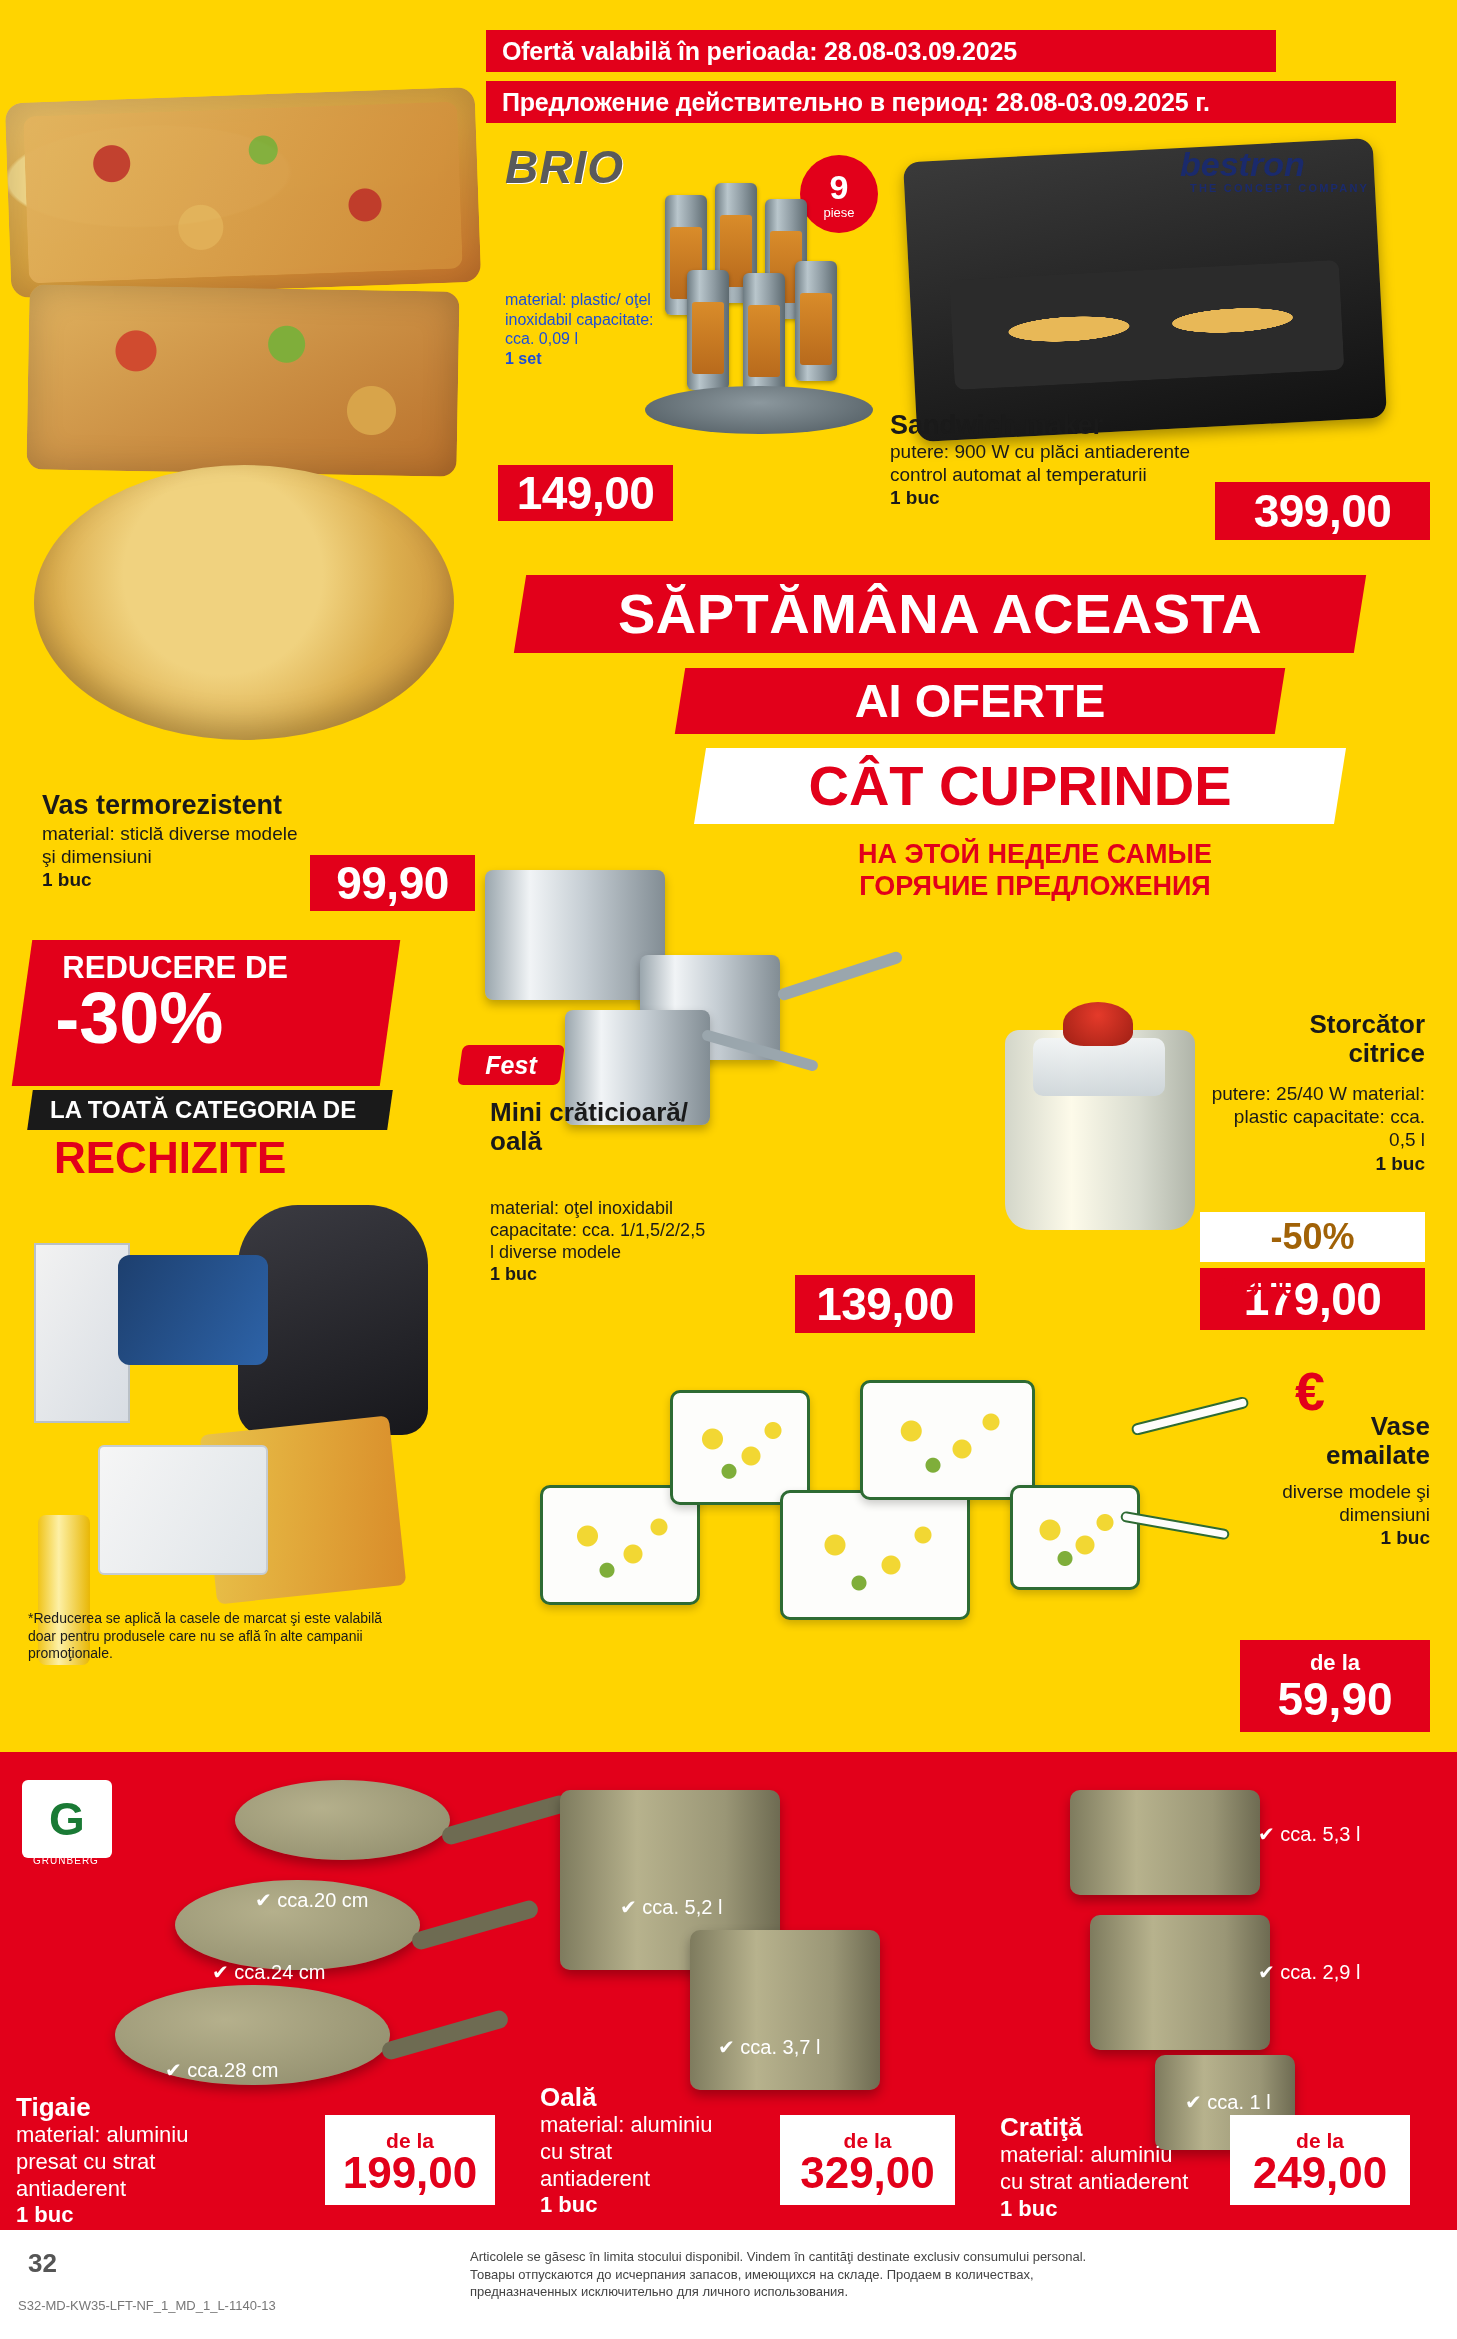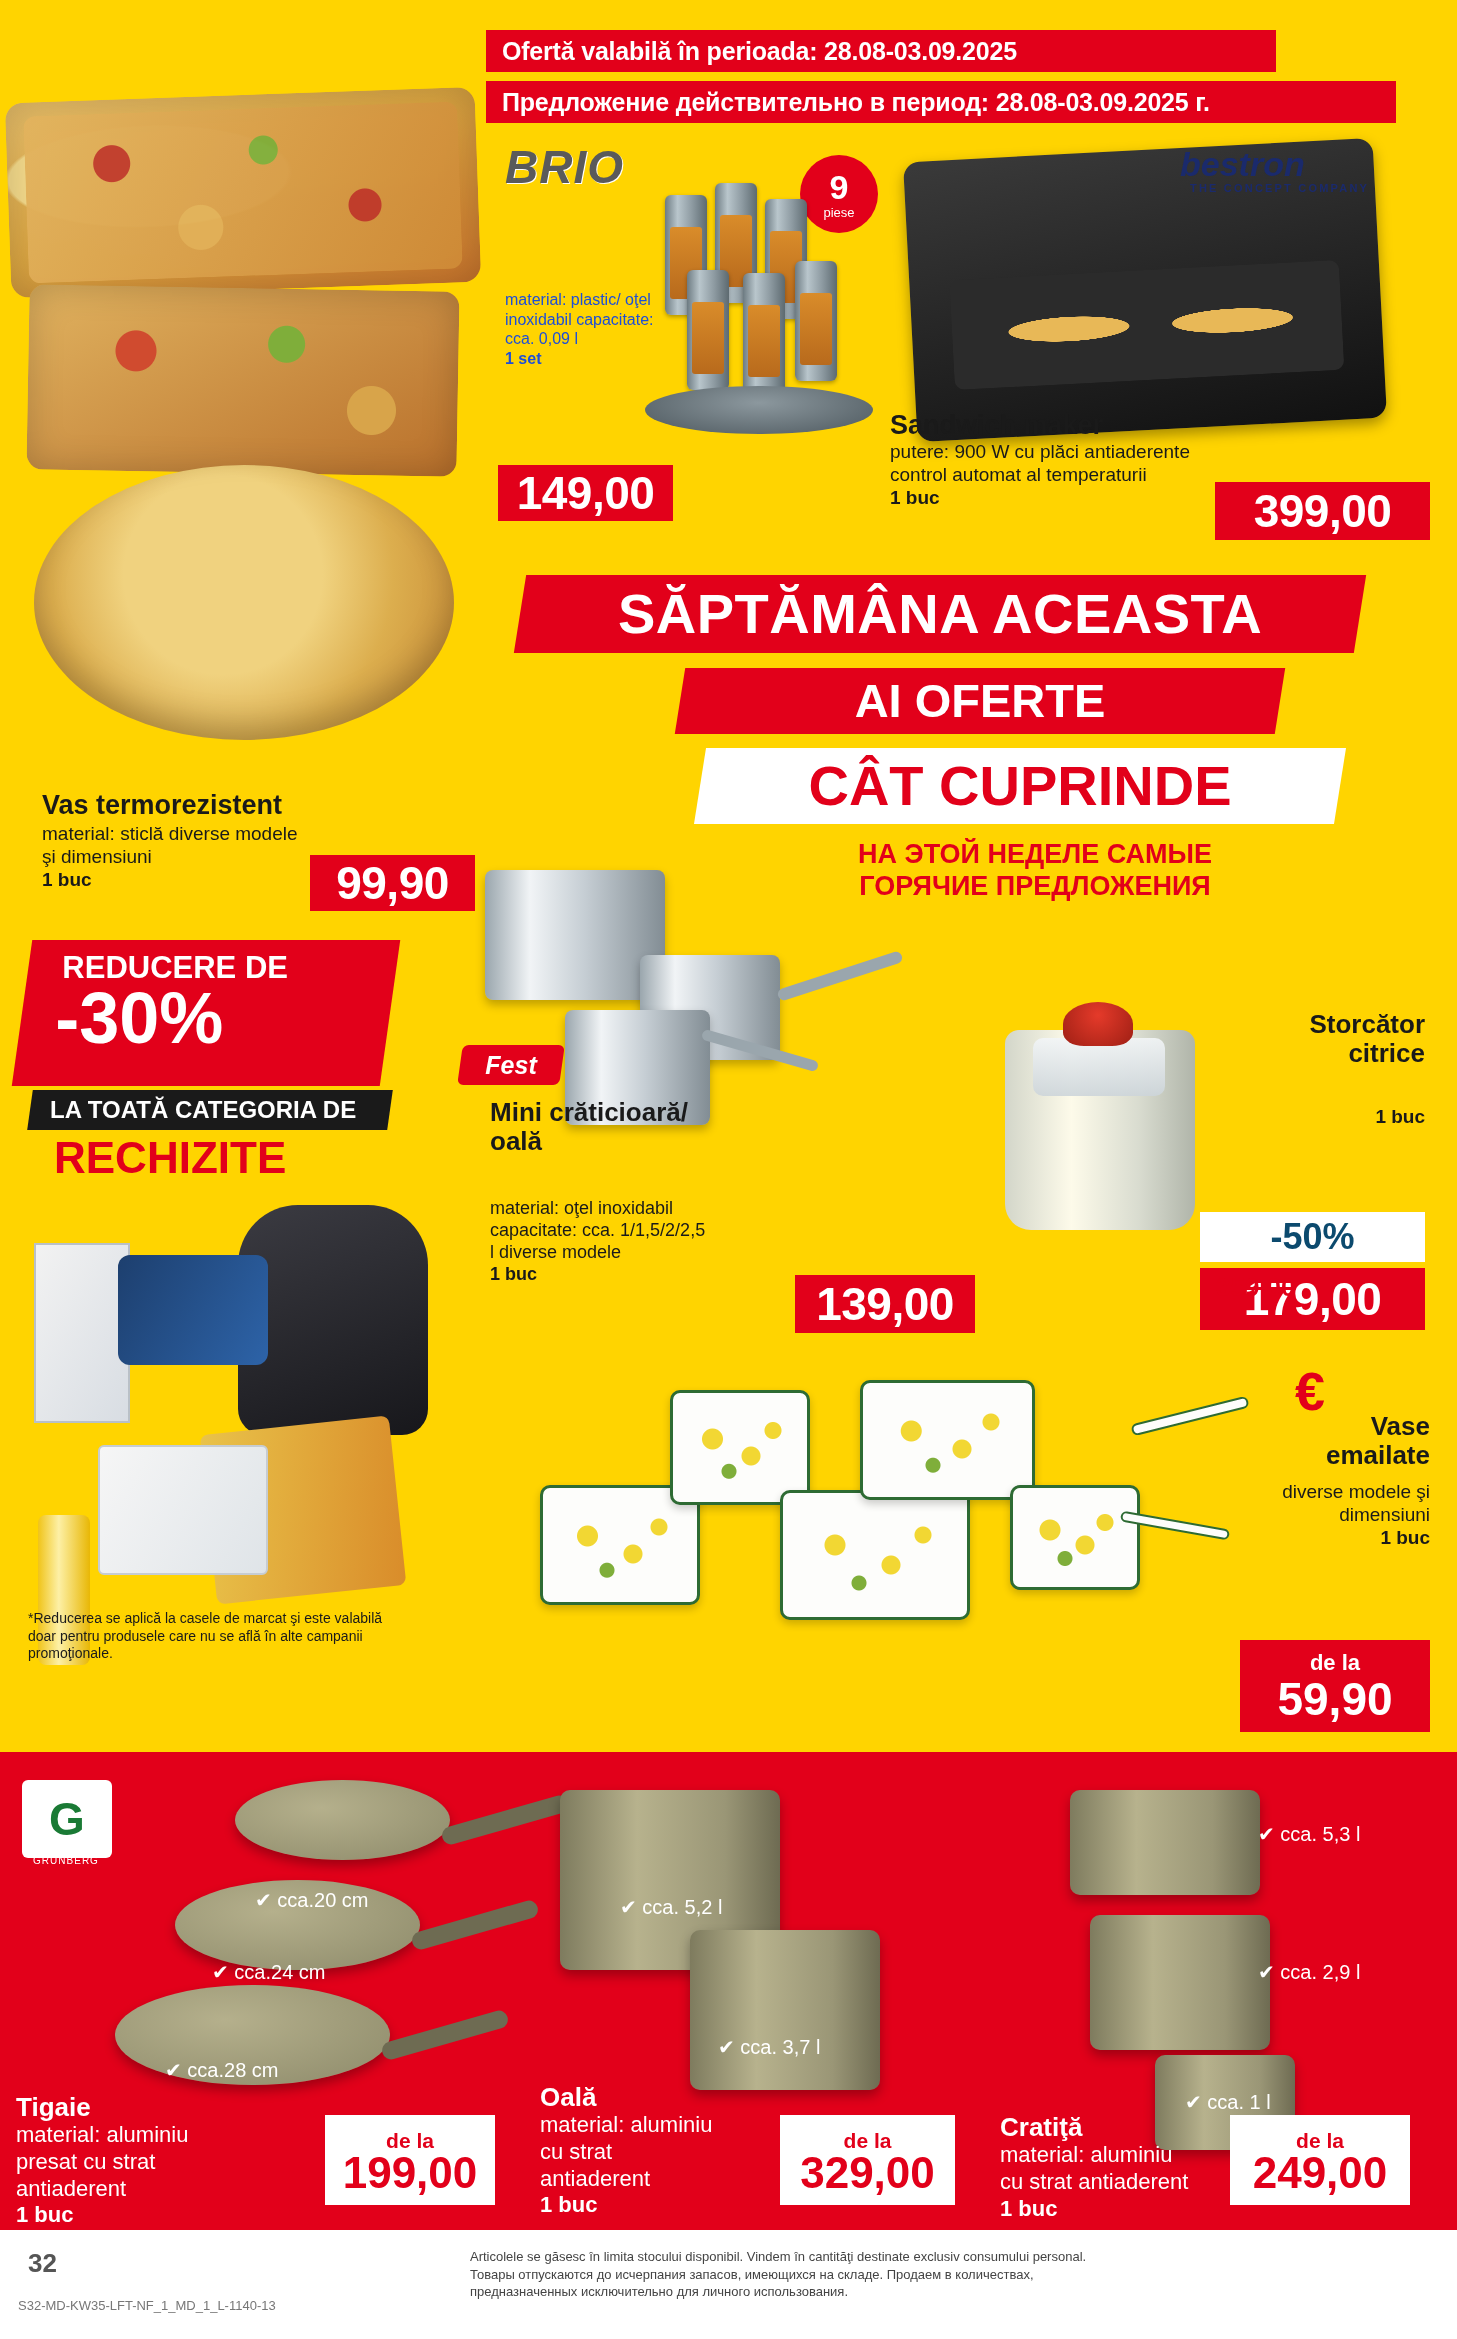--- a/index.html
+++ b/index.html
@@ -265,21 +265,21 @@
   .juicer .top {
     position: absolute; left: 48px; top: 78px; width: 132px; height: 58px;
     background: linear-gradient(180deg,#f2f5f7,#cdd5da); border-radius: 10px; opacity: .9;
   }
   .sc-title { left: 1245px; top: 1010px; width: 180px; text-align: right; font-size: 26px; font-weight: bold; color: #1a1a1a; line-height: 1.1; }
   .sc-desc { left: 1205px; top: 1082px; width: 220px; text-align: right; font-size: 19px; color: #1a1a1a; line-height: 1.22; }
 
   .tag50 {
     left: 1200px; top: 1212px; width: 225px; height: 50px; background: #fff;
     display: flex; align-items: center; justify-content: center;
-    color: #0c4a6e; font-weight: bold; font-size: 36px;
+    color: #a16207; font-weight: bold; font-size: 36px;
   }
   .oldprice {
     left: 1216px; top: 1272px; font-size: 26px; color: #e2001a; font-weight: bold;
     text-decoration: line-through; text-decoration-thickness: 3px;
   }
 
   
   .enamel { left: 530px; top: 1370px; width: 780px; height: 330px; }
   .epot {
     position: absolute; background: #fdfdfb; border: 3px solid #2e6b33;
@@ -461,21 +461,21 @@
   </div>
   <div class="abs price" style="left:795px;top:1275px;width:180px;height:58px">139,00</div>
 
   <div class="abs juicer">
     <div class="body"></div>
     <div class="top"></div>
     <div class="cone"></div>
   </div>
   <div class="abs sc-title">Storcător citrice</div>
   <div class="abs sc-desc">
-    <br>
+    <span>putere: 25/40 W material: plastic capacitate: cca. 0,5 l</span><br>
     <b>1 buc</b>
   </div>
   <div class="abs tag50">-50%</div>
   <div class="abs price" style="left:1200px;top:1268px;width:225px;height:62px;align-items:flex-end;padding-bottom:4px">179,00</div>
   <div class="abs oldprice">359,00</div>
 
   <div class="abs enamel">
     <div class="epot" style="left:10px;top:115px;width:160px;height:120px"></div>
     <div class="epot" style="left:140px;top:20px;width:140px;height:115px"></div>
     <div class="epot" style="left:250px;top:120px;width:190px;height:130px"></div>

